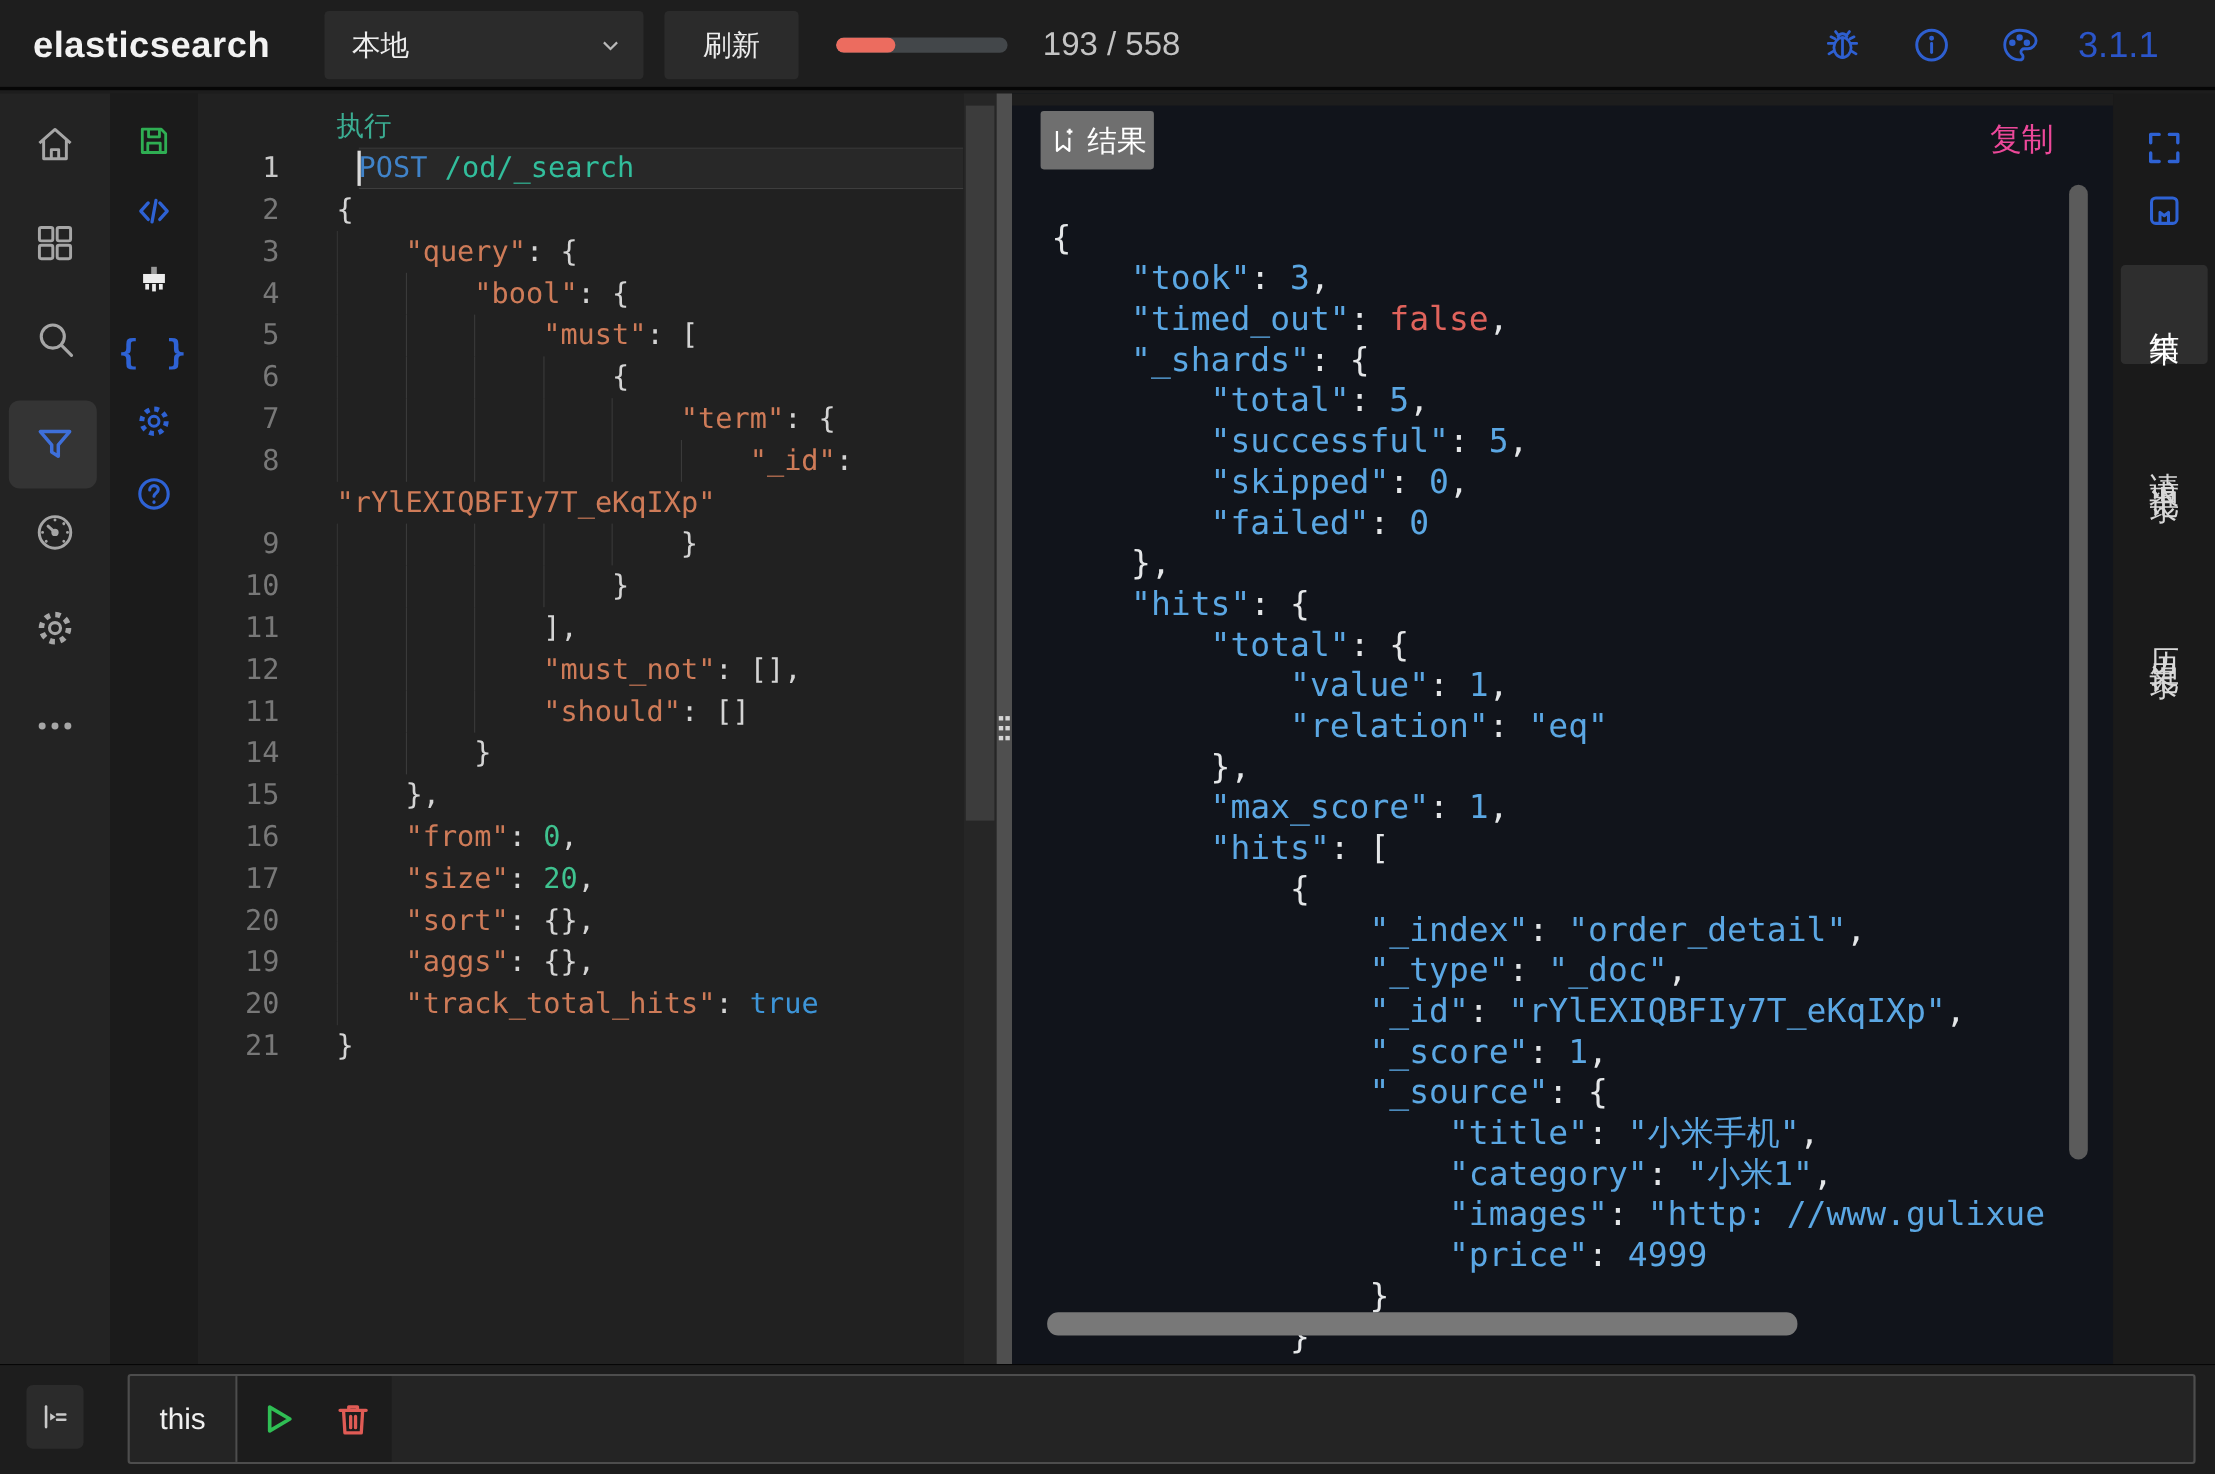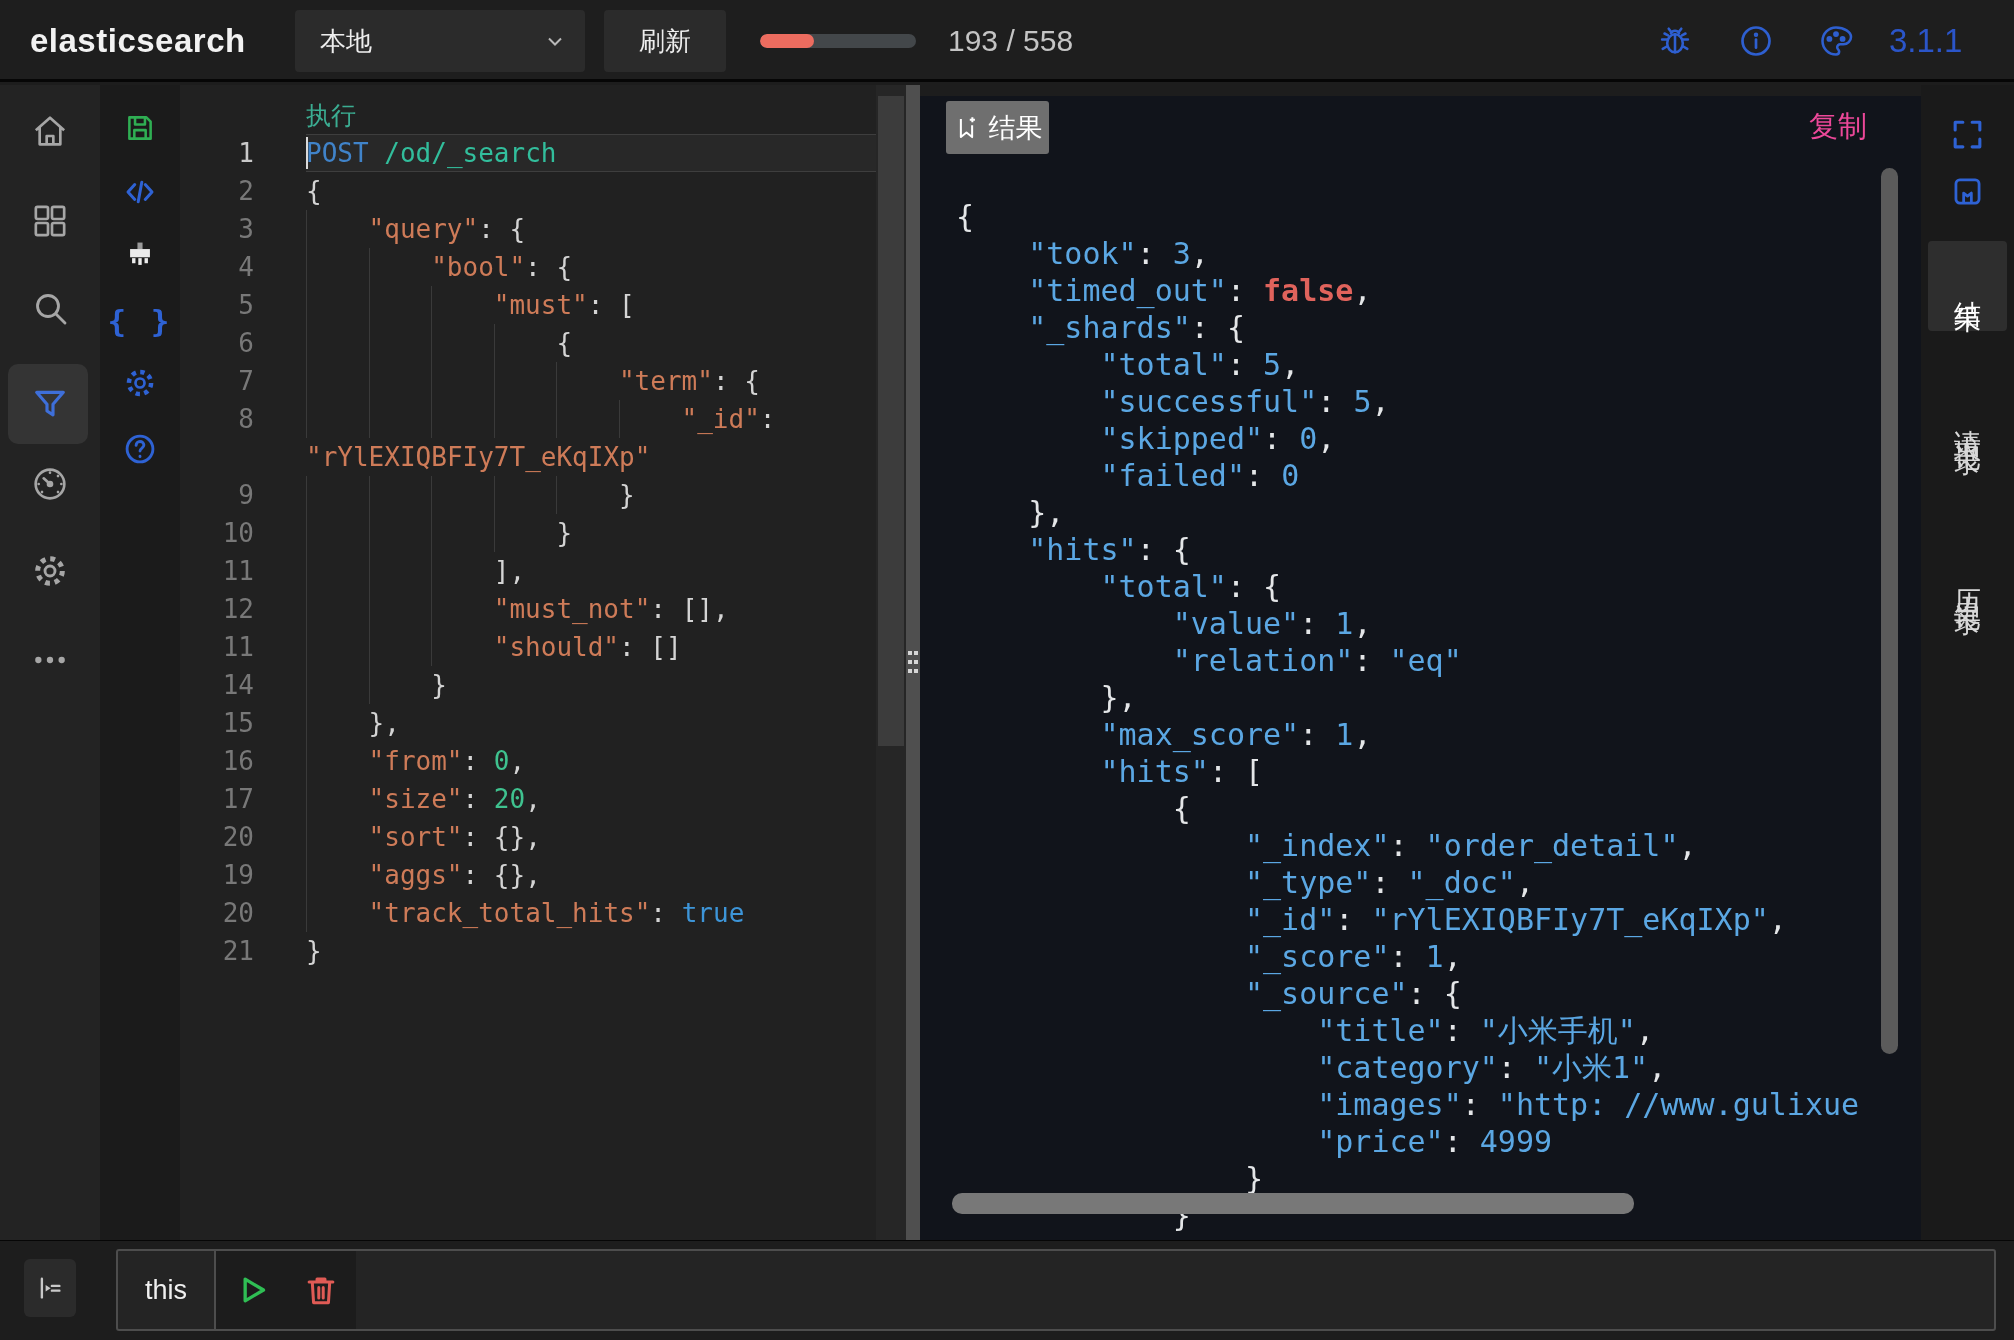--- a/index.html
+++ b/index.html
@@ -35,41 +35,41 @@
   
   .editor{left:180px;top:0;width:696px;height:1155px;background:#212121;overflow:hidden;
       font-family:"DejaVu Sans Mono",monospace;font-size:26px;line-height:38px;}
   .lens{margin:11px 0 0 126px;height:38px;color:#3bad92;font-family:"Liberation Sans",sans-serif;font-size:25px;cursor:pointer;}
   .edbody{display:flex;}
   .gutter{width:126px;flex:0 0 126px;text-align:right;padding-right:52px;color:#787878;}
   .gutter .ln{height:38px;}
   .gutter .ln.cur{color:#c8c8c8;}
   .codelines{flex:1;overflow:hidden;white-space:pre;}
   .line{position:relative;height:38px;}
-  .line.cur{background:#282828;box-shadow:inset 0 1px 0 #3e3e3e,inset 0 -1px 0 #3e3e3e;}
+  .line.cur{background:#282828;box-shadow:inset 0 1px 0 #3e3e3e,inset 0 -1px 0 #3e3e3e;margin-left:20px;}
   .cursor{position:absolute;left:-1px;top:3px;width:3px;height:32px;background:#dadada;}
   .guide{display:inline-block;width:62.6px;height:38px;vertical-align:top;border-left:1px solid #3a3a3a;}
   .t-kw{color:#4083c9;} .t-path{color:#32be9c;} .t-key{color:#ce7b58;} .t-str{color:#ce7b58;}
   .t-num{color:#3fc28f;} .t-bool{color:#3d95d8;} .t-p{color:#d4d4d4;}
   .edscroll{left:876px;top:0;width:30px;height:1155px;background:#262626;}
   .edthumb{left:2px;top:11px;width:26px;height:650px;background:#3c3c3c;}
   .splitter{left:906px;top:0;width:14px;height:1155px;background:#4f4f4f;cursor:col-resize;}
   .splitdots{left:2px;top:566px;width:10px;display:grid;grid-template-columns:4px 4px;gap:5px 2px;}
   .splitdots i{width:4px;height:4px;background:#d6d6d6;}
 
   
   .result{left:920px;top:0;width:1001px;height:1155px;background:#11141b;overflow:hidden;}
   .res-topstrip{left:0;top:0;width:1001px;height:11px;background:#1d1d1d;}
   .res-tag{left:26px;top:16px;width:103px;height:53px;background:#6f6f6f;border:none;border-radius:3px;
       display:flex;align-items:center;justify-content:center;gap:9px;color:#fff;font-size:27px;font-family:inherit;cursor:pointer;}
   .copy-link{left:889px;top:22px;font-size:29px;color:#ec4899;cursor:pointer;}
   .json{left:36px;top:113px;width:920px;height:1040px;overflow:hidden;white-space:pre;
       font-family:"DejaVu Sans Mono",monospace;font-size:30px;line-height:37px;}
   .rline{height:37px;}
-  .r-k{color:#5ba7e3;} .r-v{color:#5ba7e3;} .r-f{color:#e0635c;font-weight:bold;} .r-p{color:#e4e6e8;}
+  .r-k{color:#5ba7e3;} .r-v{color:#5ba7e3;} .r-f{color:#e0635c;} .r-p{color:#e4e6e8;}
   .vthumb{left:961px;top:83px;width:17px;height:886px;background:#5b5b5b;border-radius:9px;}
   .hthumb{left:32px;top:1108px;width:682px;height:21px;background:#787878;border-radius:10px;}
 
   
   .sidetabs{left:1921px;top:0;width:93px;height:1155px;background:#1a1a1a;}
   .st-ico{left:28px;width:37px;height:37px;color:#2e62d4;cursor:pointer;}
   .vtab{left:7px;width:79px;display:flex;align-items:center;justify-content:center;cursor:pointer;
       writing-mode:vertical-lr;text-orientation:upright;letter-spacing:7px;font-size:27px;color:#d8d8d8;border-radius:4px;}
   .vtab.active{background:#2e2e2e;color:#fff;}
 

